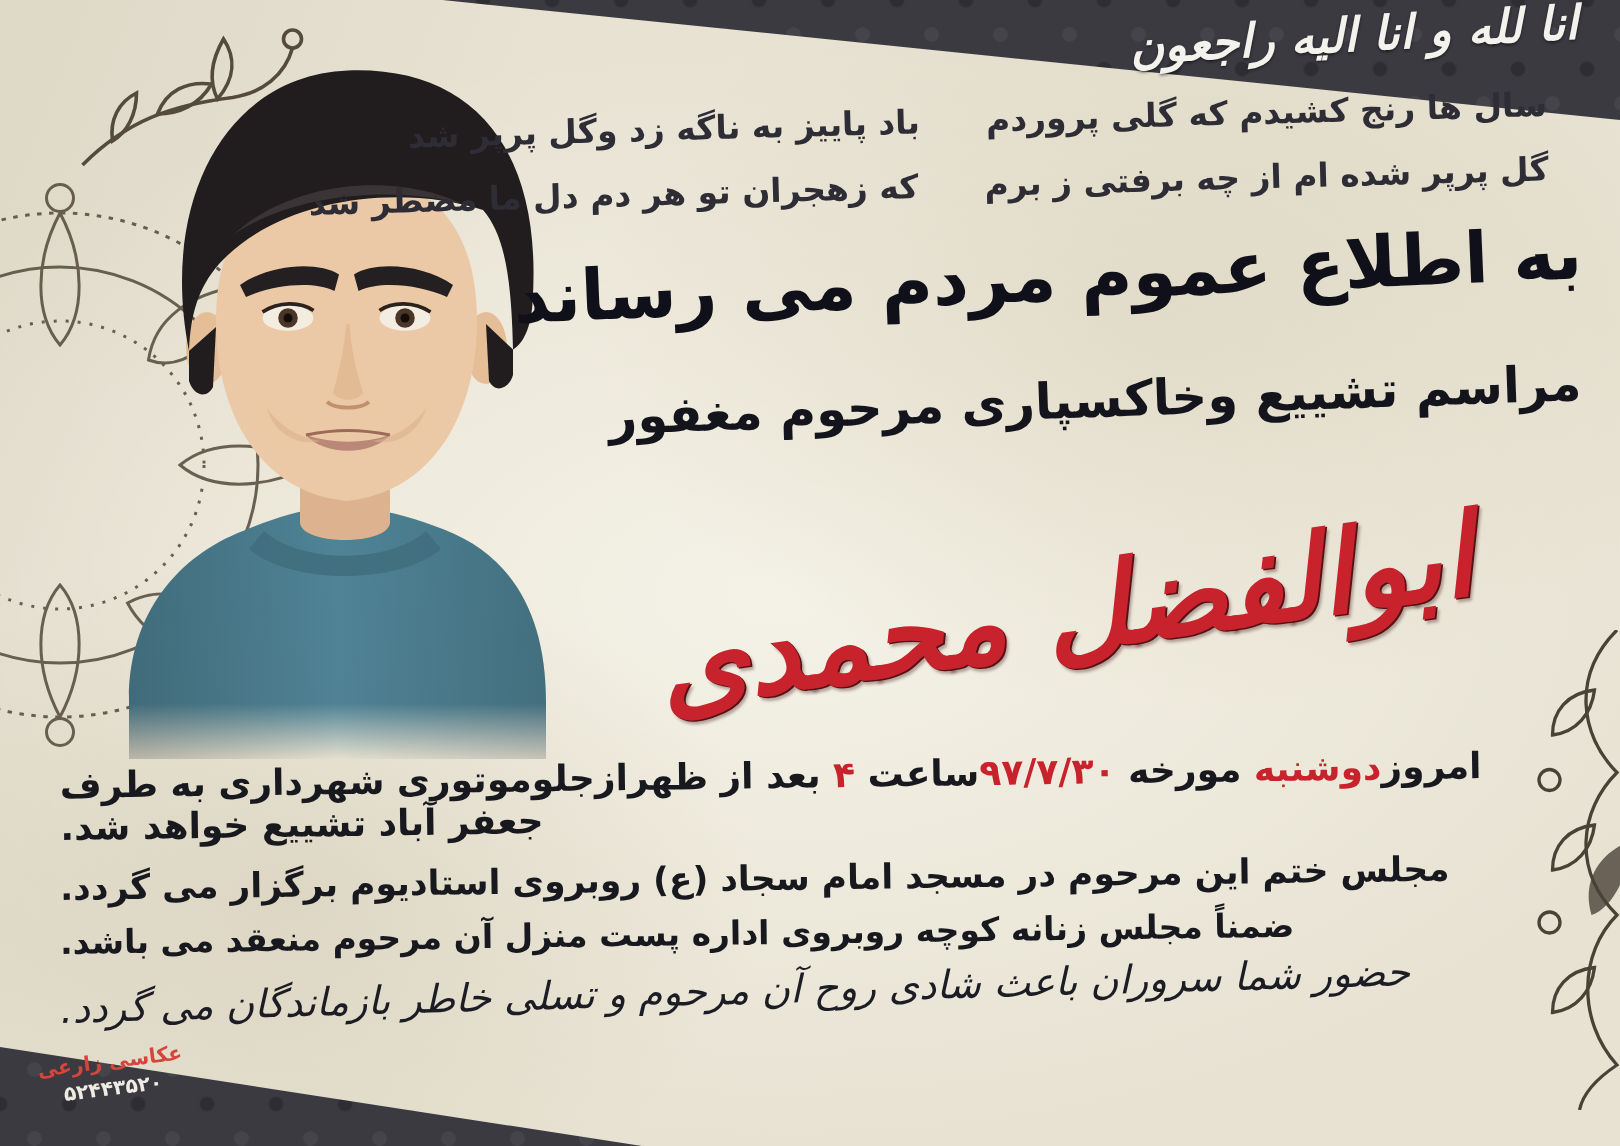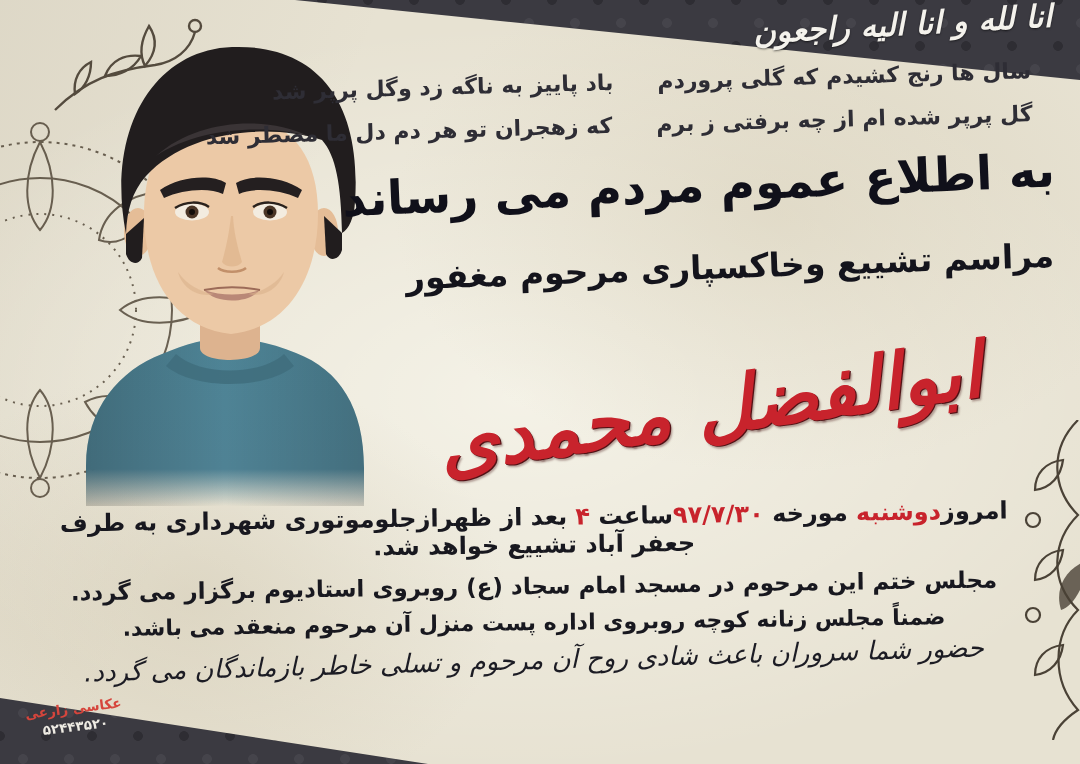--- a/index.html
+++ b/index.html
@@ -50,21 +50,21 @@
     position:absolute;right:25px;top:247px;width:650px;text-align:center;
     font-size:33px;font-weight:bold;color:#14141c;transform:rotate(-2deg);white-space:nowrap;
   }
   .deceased-name{
     position:absolute;right:55px;top:312px;width:630px;height:190px;
     display:flex;align-items:center;justify-content:center;
     font-size:76px;font-weight:bold;font-style:italic;color:#c8232c;
     transform:rotate(-8deg);white-space:nowrap;
     text-shadow:2px 3px 2px rgba(70,20,20,.35), 1px 1px 0 #5a1217;
   }
-  .details{position:absolute;left:28px;right:40px;top:503px;text-align:center;}
+  .details{position:absolute;left:40px;right:40px;top:503px;text-align:left;}
   .detail{direction:rtl;font-weight:bold;color:#18181f;transform:rotate(-0.8deg);}
   .detail.l1{font-size:24px;margin-bottom:14px;}
   .detail.l2{font-size:23px;margin-bottom:11px;}
   .detail.l3{font-size:22px;margin-bottom:10px;}
   .detail .red{color:#c8232c;}
   .closing{
     direction:rtl;font-size:26px;font-style:italic;font-weight:500;color:#1c1c24;
     transform:rotate(-1.6deg);margin-top:6px;
   }
   .orn{position:absolute;pointer-events:none;}

